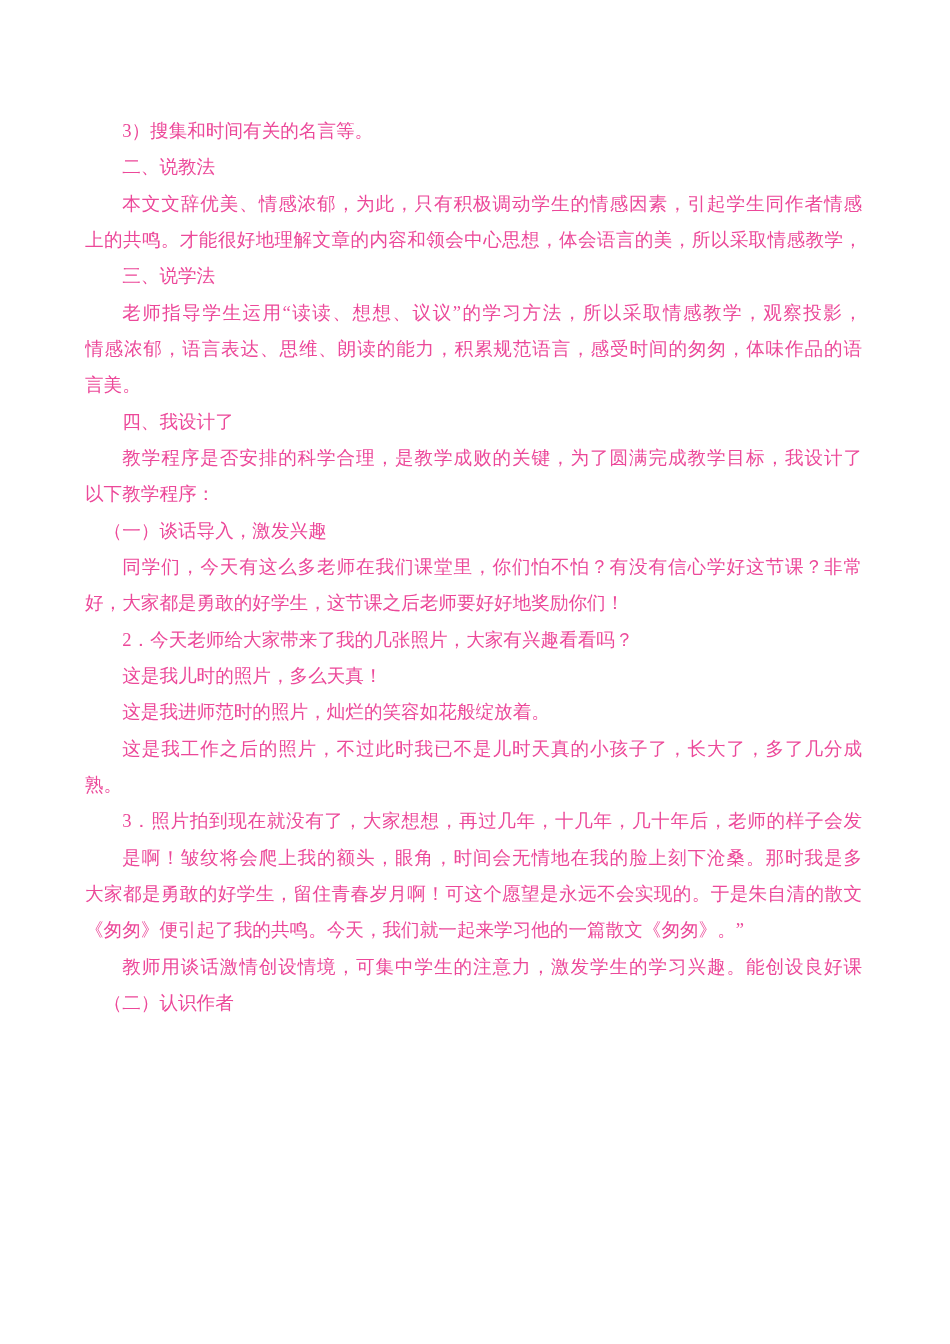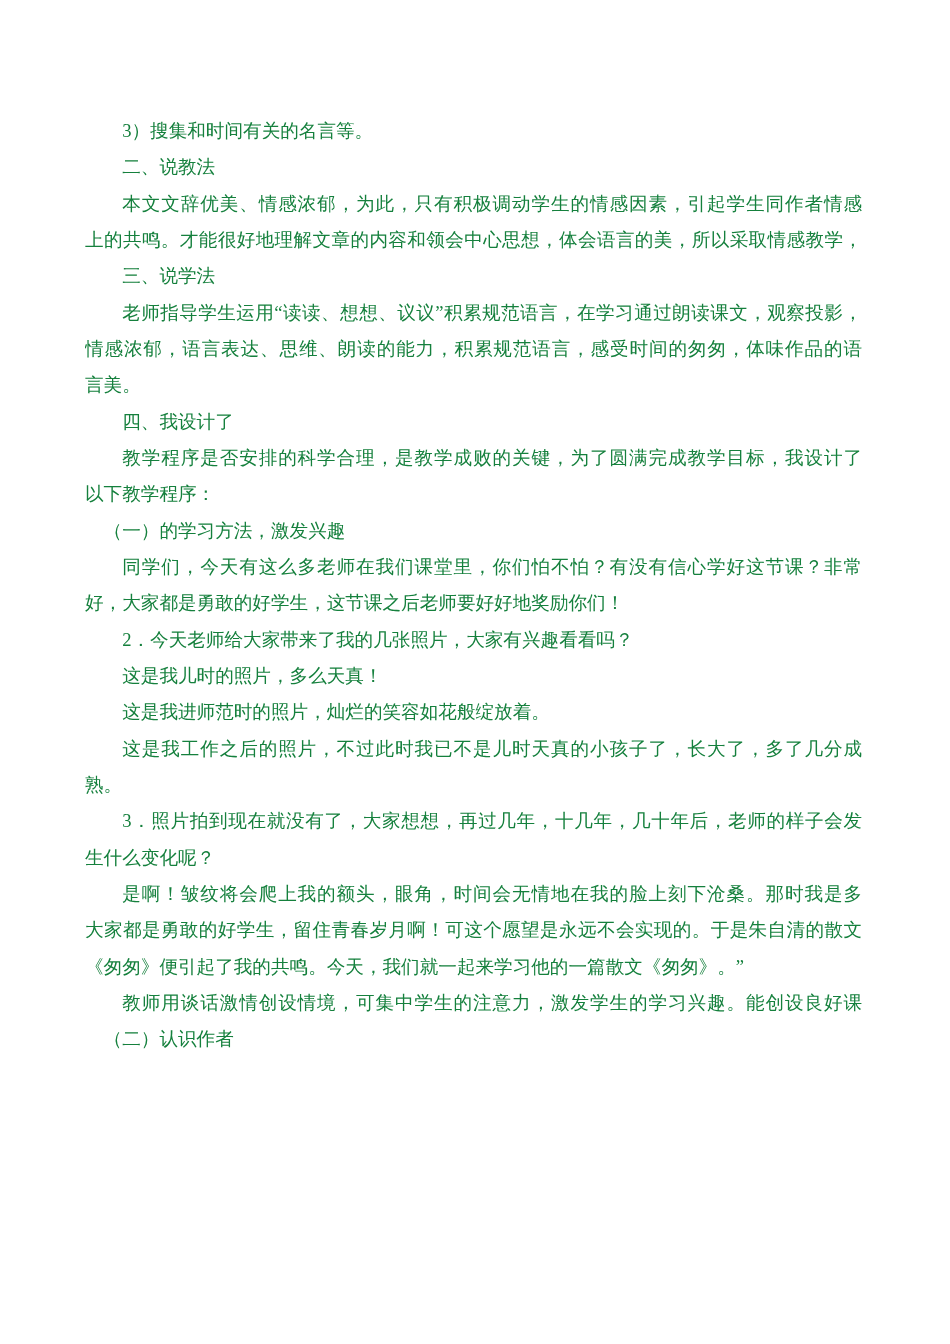--- a/index.html
+++ b/index.html
@@ -36,41 +36,40 @@
   .ind2 { text-indent: 2em; }
   .fill {
     text-align: justify;
     text-align-last: justify;
   }
 </style>
 </head>
 <body style="background: rgb(255, 255, 255);">
 
 <div class="page">
-  <div class="textblock" style="color: #15803d;">
+  <div class="textblock" style="color: #ec4899;">
       <div class="text-line ind2">3）搜集和时间有关的名言等。</div>
       <div class="text-line ind2">二、说教法</div>
       <div class="text-line ind2 fill">本文文辞优美、情感浓郁，为此，只有积极调动学生的情感因素，引起学生同作者情感</div>
       <div class="text-line ind0 fill">上的共鸣。才能很好地理解文章的内容和领会中心思想，体会语言的美，所以采取情感教学，</div>
       <div class="text-line ind2">三、说学法</div>
-      <div class="text-line ind2 fill">老师指导学生运用“读读、想想、议议”积累规范语言，在学习通过朗读课文，观察投影，</div>
+      <div class="text-line ind2 fill">老师指导学生运用“读读、想想、议议”的学习方法，所以采取情感教学，观察投影，</div>
       <div class="text-line ind0 fill">情感浓郁，语言表达、思维、朗读的能力，积累规范语言，感受时间的匆匆，体味作品的语</div>
       <div class="text-line ind0">言美。</div>
       <div class="text-line ind2">四、我设计了</div>
       <div class="text-line ind2 fill">教学程序是否安排的科学合理，是教学成败的关键，为了圆满完成教学目标，我设计了</div>
       <div class="text-line ind0">以下教学程序：</div>
-      <div class="text-line ind1">（一）的学习方法，激发兴趣</div>
+      <div class="text-line ind1">（一）谈话导入，激发兴趣</div>
       <div class="text-line ind2 fill">同学们，今天有这么多老师在我们课堂里，你们怕不怕？有没有信心学好这节课？非常</div>
       <div class="text-line ind0">好，大家都是勇敢的好学生，这节课之后老师要好好地奖励你们！</div>
       <div class="text-line ind2">2．今天老师给大家带来了我的几张照片，大家有兴趣看看吗？</div>
       <div class="text-line ind2">这是我儿时的照片，多么天真！</div>
       <div class="text-line ind2">这是我进师范时的照片，灿烂的笑容如花般绽放着。</div>
       <div class="text-line ind2 fill">这是我工作之后的照片，不过此时我已不是儿时天真的小孩子了，长大了，多了几分成</div>
       <div class="text-line ind0">熟。</div>
       <div class="text-line ind2 fill">3．照片拍到现在就没有了，大家想想，再过几年，十几年，几十年后，老师的样子会发</div>
-      <div class="text-line ind0">生什么变化呢？</div>
       <div class="text-line ind2 fill">是啊！皱纹将会爬上我的额头，眼角，时间会无情地在我的脸上刻下沧桑。那时我是多</div>
       <div class="text-line ind0 fill">大家都是勇敢的好学生，留住青春岁月啊！可这个愿望是永远不会实现的。于是朱自清的散文</div>
       <div class="text-line ind0">《匆匆》便引起了我的共鸣。今天，我们就一起来学习他的一篇散文《匆匆》。”</div>
       <div class="text-line ind2 fill">教师用谈话激情创设情境，可集中学生的注意力，激发学生的学习兴趣。能创设良好课</div>
       <div class="text-line ind1">（二）认识作者</div>
     </div>
 </div>
 
 </body></html>

